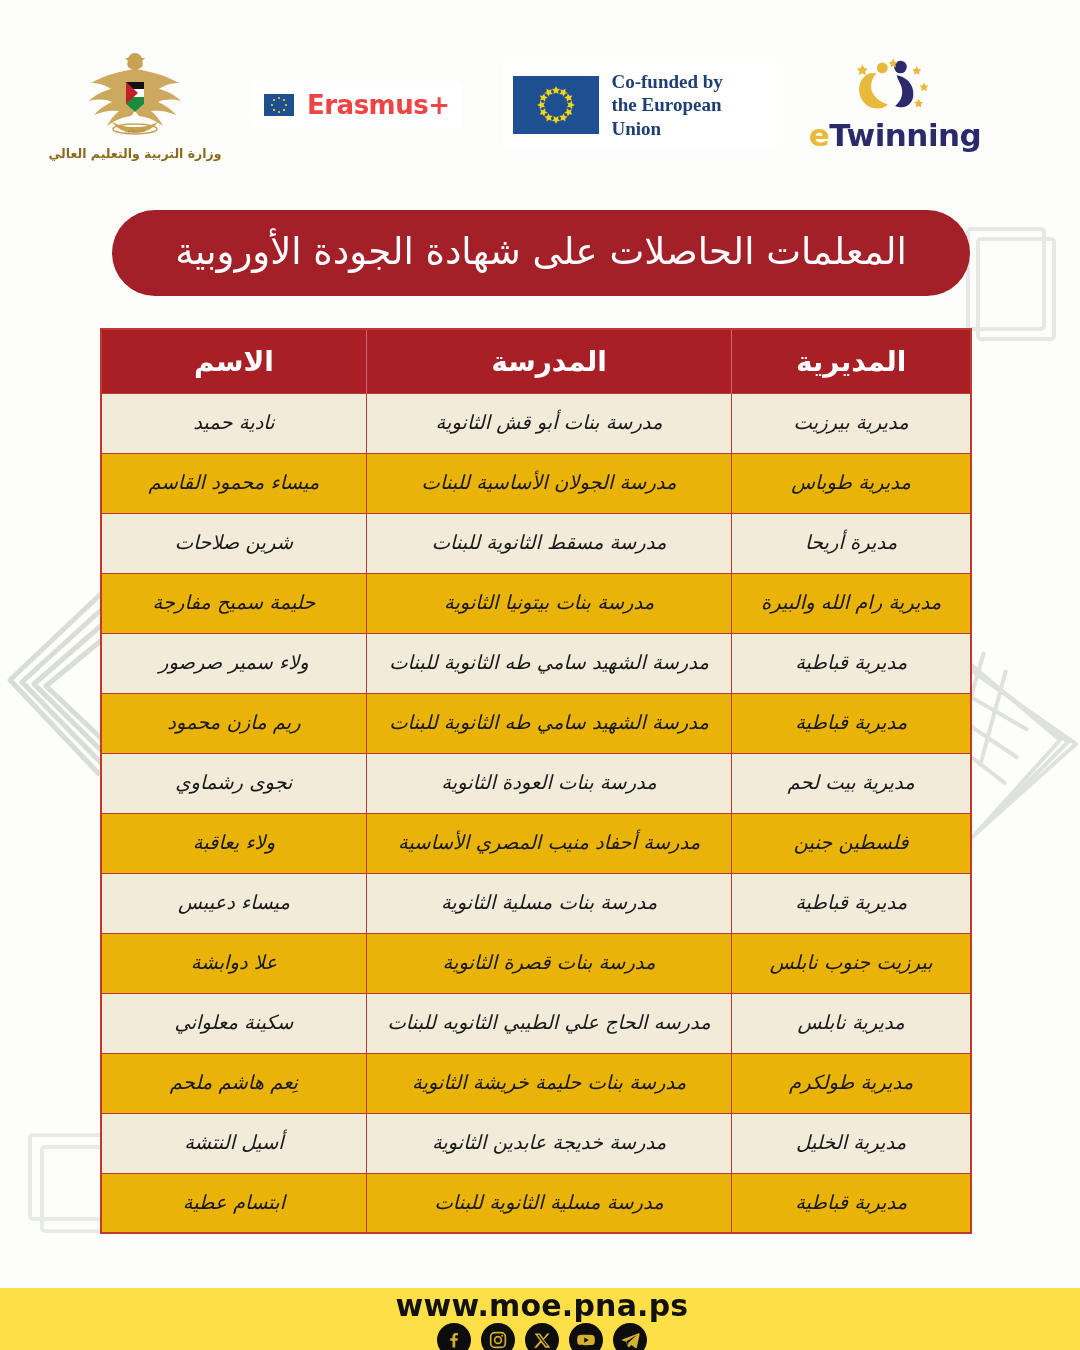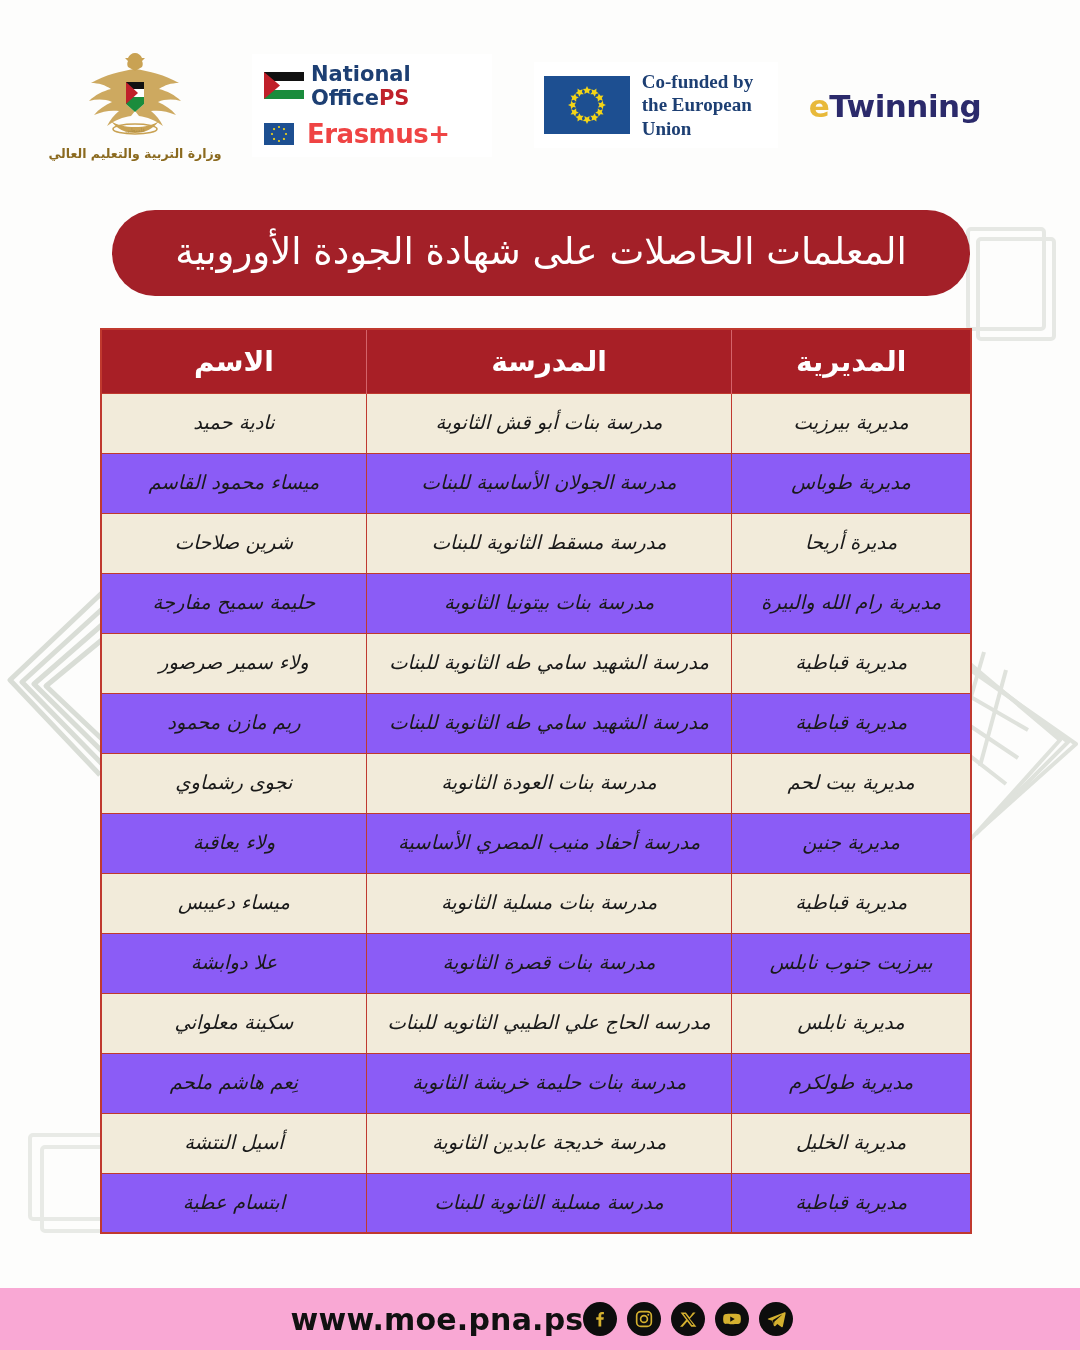--- a/index.html
+++ b/index.html
@@ -41,21 +41,21 @@
     display: flex;
     align-items: center;
     justify-content: center;
     gap: 42px;
     padding: 0 110px 0 60px;
   }
 
   .logo-box { display: flex; align-items: center; justify-content: center; }
 
   
-  .etw { flex-direction: row; width: 150px; }
+  .etw { flex-direction: column; width: 150px; }
   .etw-mark { height: 58px; width: 110px; }
   .etw-word {
     font-family: "DejaVu Sans", sans-serif;
     font-size: 31px;
     font-weight: bold;
     letter-spacing: -0.5px;
     color: #2b2a6b;
     direction: ltr;
     margin-top: 2px;
   }
@@ -156,32 +156,33 @@
     font-size: 19.5px;
     color: #1a1a1a;
     text-align: center;
     height: 60px;
     border: 1.5px solid #c0392f;
     padding: 2px 8px;
     line-height: 1.25;
     font-style: italic;
   }
   tr.row-a td { background: #f2ebda; }
-  tr.row-b td { background: #8b5cf6; }
+  tr.row-b td { background: #eab308; }
 
   
   .footer {
     margin-top: auto;
     height: 62px;
-    background: #f9a8d4;
+    background: #fde047;
     display: flex;
     align-items: center;
-    justify-content: center;
+    justify-content: flex-start;
     padding: 0 30px 0 34px;
     direction: ltr;
+    flex-direction: column;
   }
   .footer-url {
     font-size: 30px;
     font-weight: bold;
     color: #111;
     letter-spacing: 0.2px;
     direction: ltr;
   }
   .socials { display: flex; align-items: center; gap: 10px; }
   .soc {
@@ -301,29 +302,20 @@
             </g>
           </g>
         </svg>
       </div>
       <div class="eu-text">Co-funded by
 the European Union</div>
     </div>
 
     <div class="logo-box nops">
       <div class="nops-row">
-        <svg class="ps-flag" viewBox="0 0 40 27">
-          <rect width="40" height="9" y="0" fill="#111"></rect>
-          <rect width="40" height="9" y="9" fill="#fff"></rect>
-          <rect width="40" height="9" y="18" fill="#1a8c3c"></rect>
-          <path d="M0 0 L16 13.5 L0 27 Z" fill="#c0202a"></path>
-        </svg>
-        <div class="nops-t1"><span>National Office</span><span class="ps">PS</span></div>
-      </div>
-      <div class="nops-row">
         <span class="eu-mini">
           <svg width="30" height="22" viewBox="0 0 30 22">
             <rect width="30" height="22" fill="#1d4f91"></rect>
             <g fill="#f3d417" transform="translate(15,11)">
               <g>
                   <circle cx="0" cy="-7" r="1.1"></circle>
                 </g>
               <g transform="rotate(45)">
                   <circle cx="0" cy="-7" r="1.1"></circle>
                 </g>
@@ -423,21 +415,21 @@
             <td>مديرية قباطية</td>
             <td>مدرسة الشهيد سامي طه الثانوية للبنات</td>
             <td>ريم مازن محمود</td>
           </tr>
           <tr class="row-a">
             <td>مديرية بيت لحم</td>
             <td>مدرسة بنات العودة الثانوية</td>
             <td>نجوى رشماوي</td>
           </tr>
           <tr class="row-b">
-            <td>مديرية جنين</td>
+            <td>فلسطين جنين</td>
             <td>مدرسة أحفاد منيب المصري الأساسية</td>
             <td>ولاء يعاقبة</td>
           </tr>
           <tr class="row-a">
             <td>مديرية قباطية</td>
             <td>مدرسة بنات مسلية الثانوية</td>
             <td>ميساء دعيبس</td>
           </tr>
           <tr class="row-b">
             <td>بيرزيت جنوب نابلس</td>

